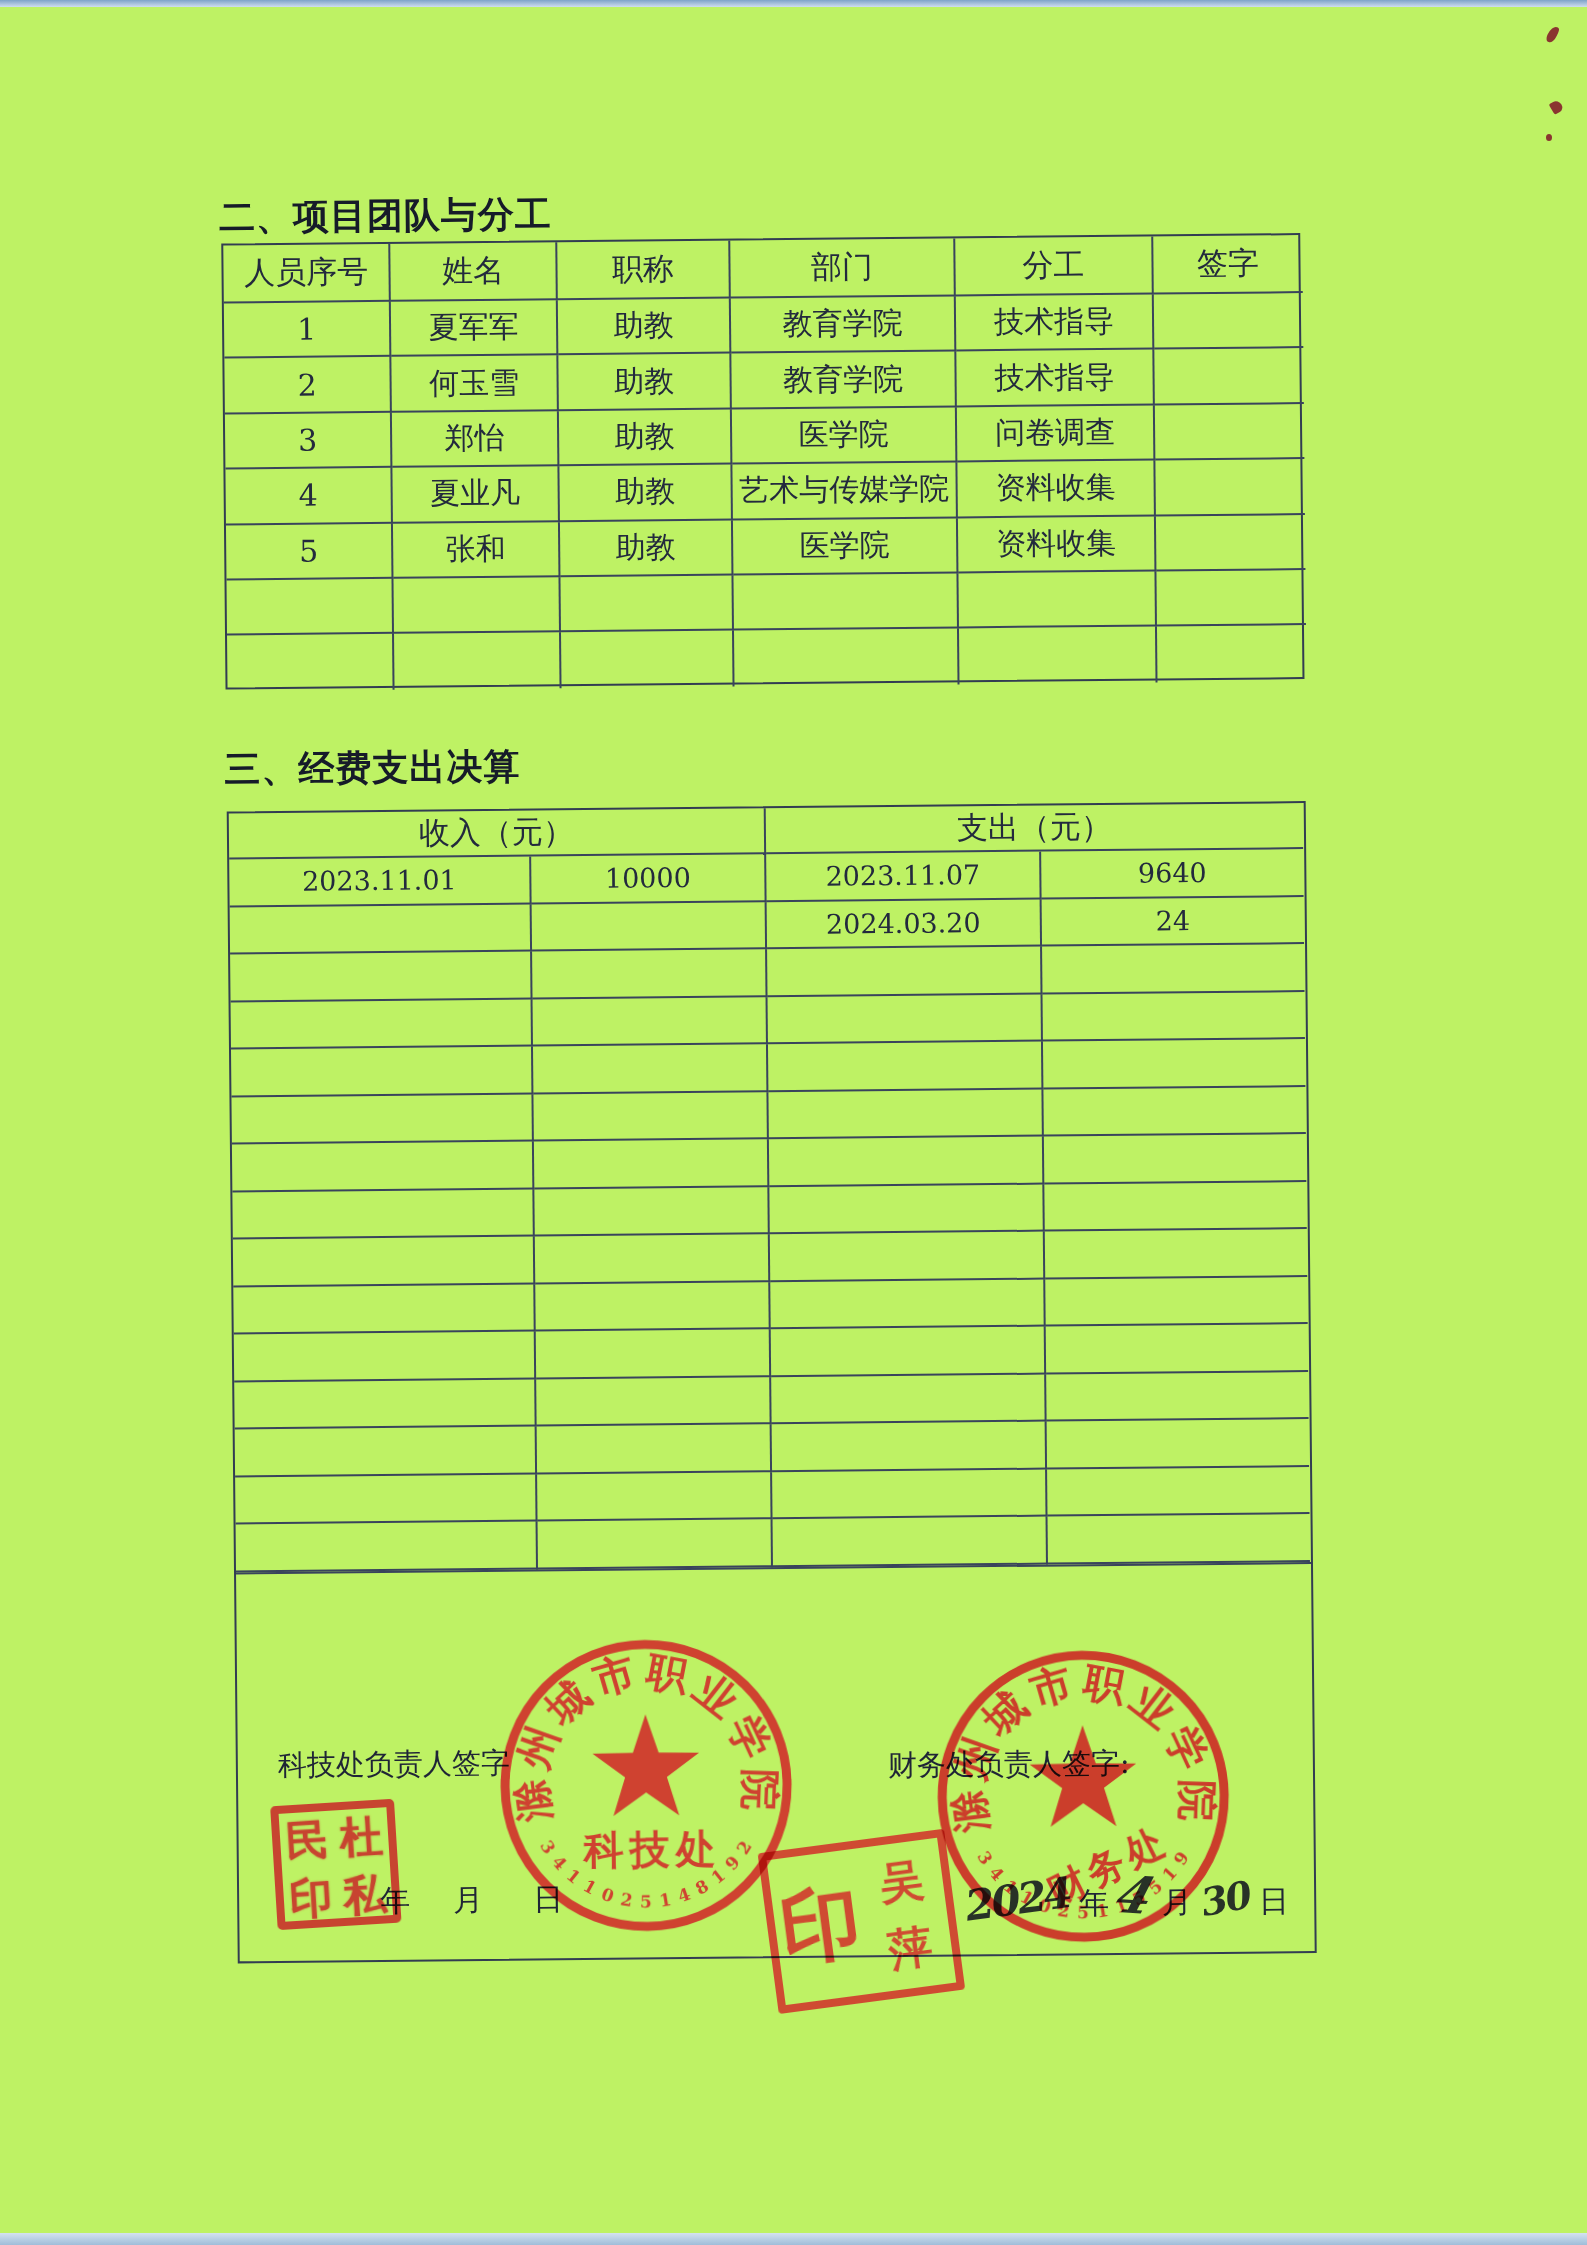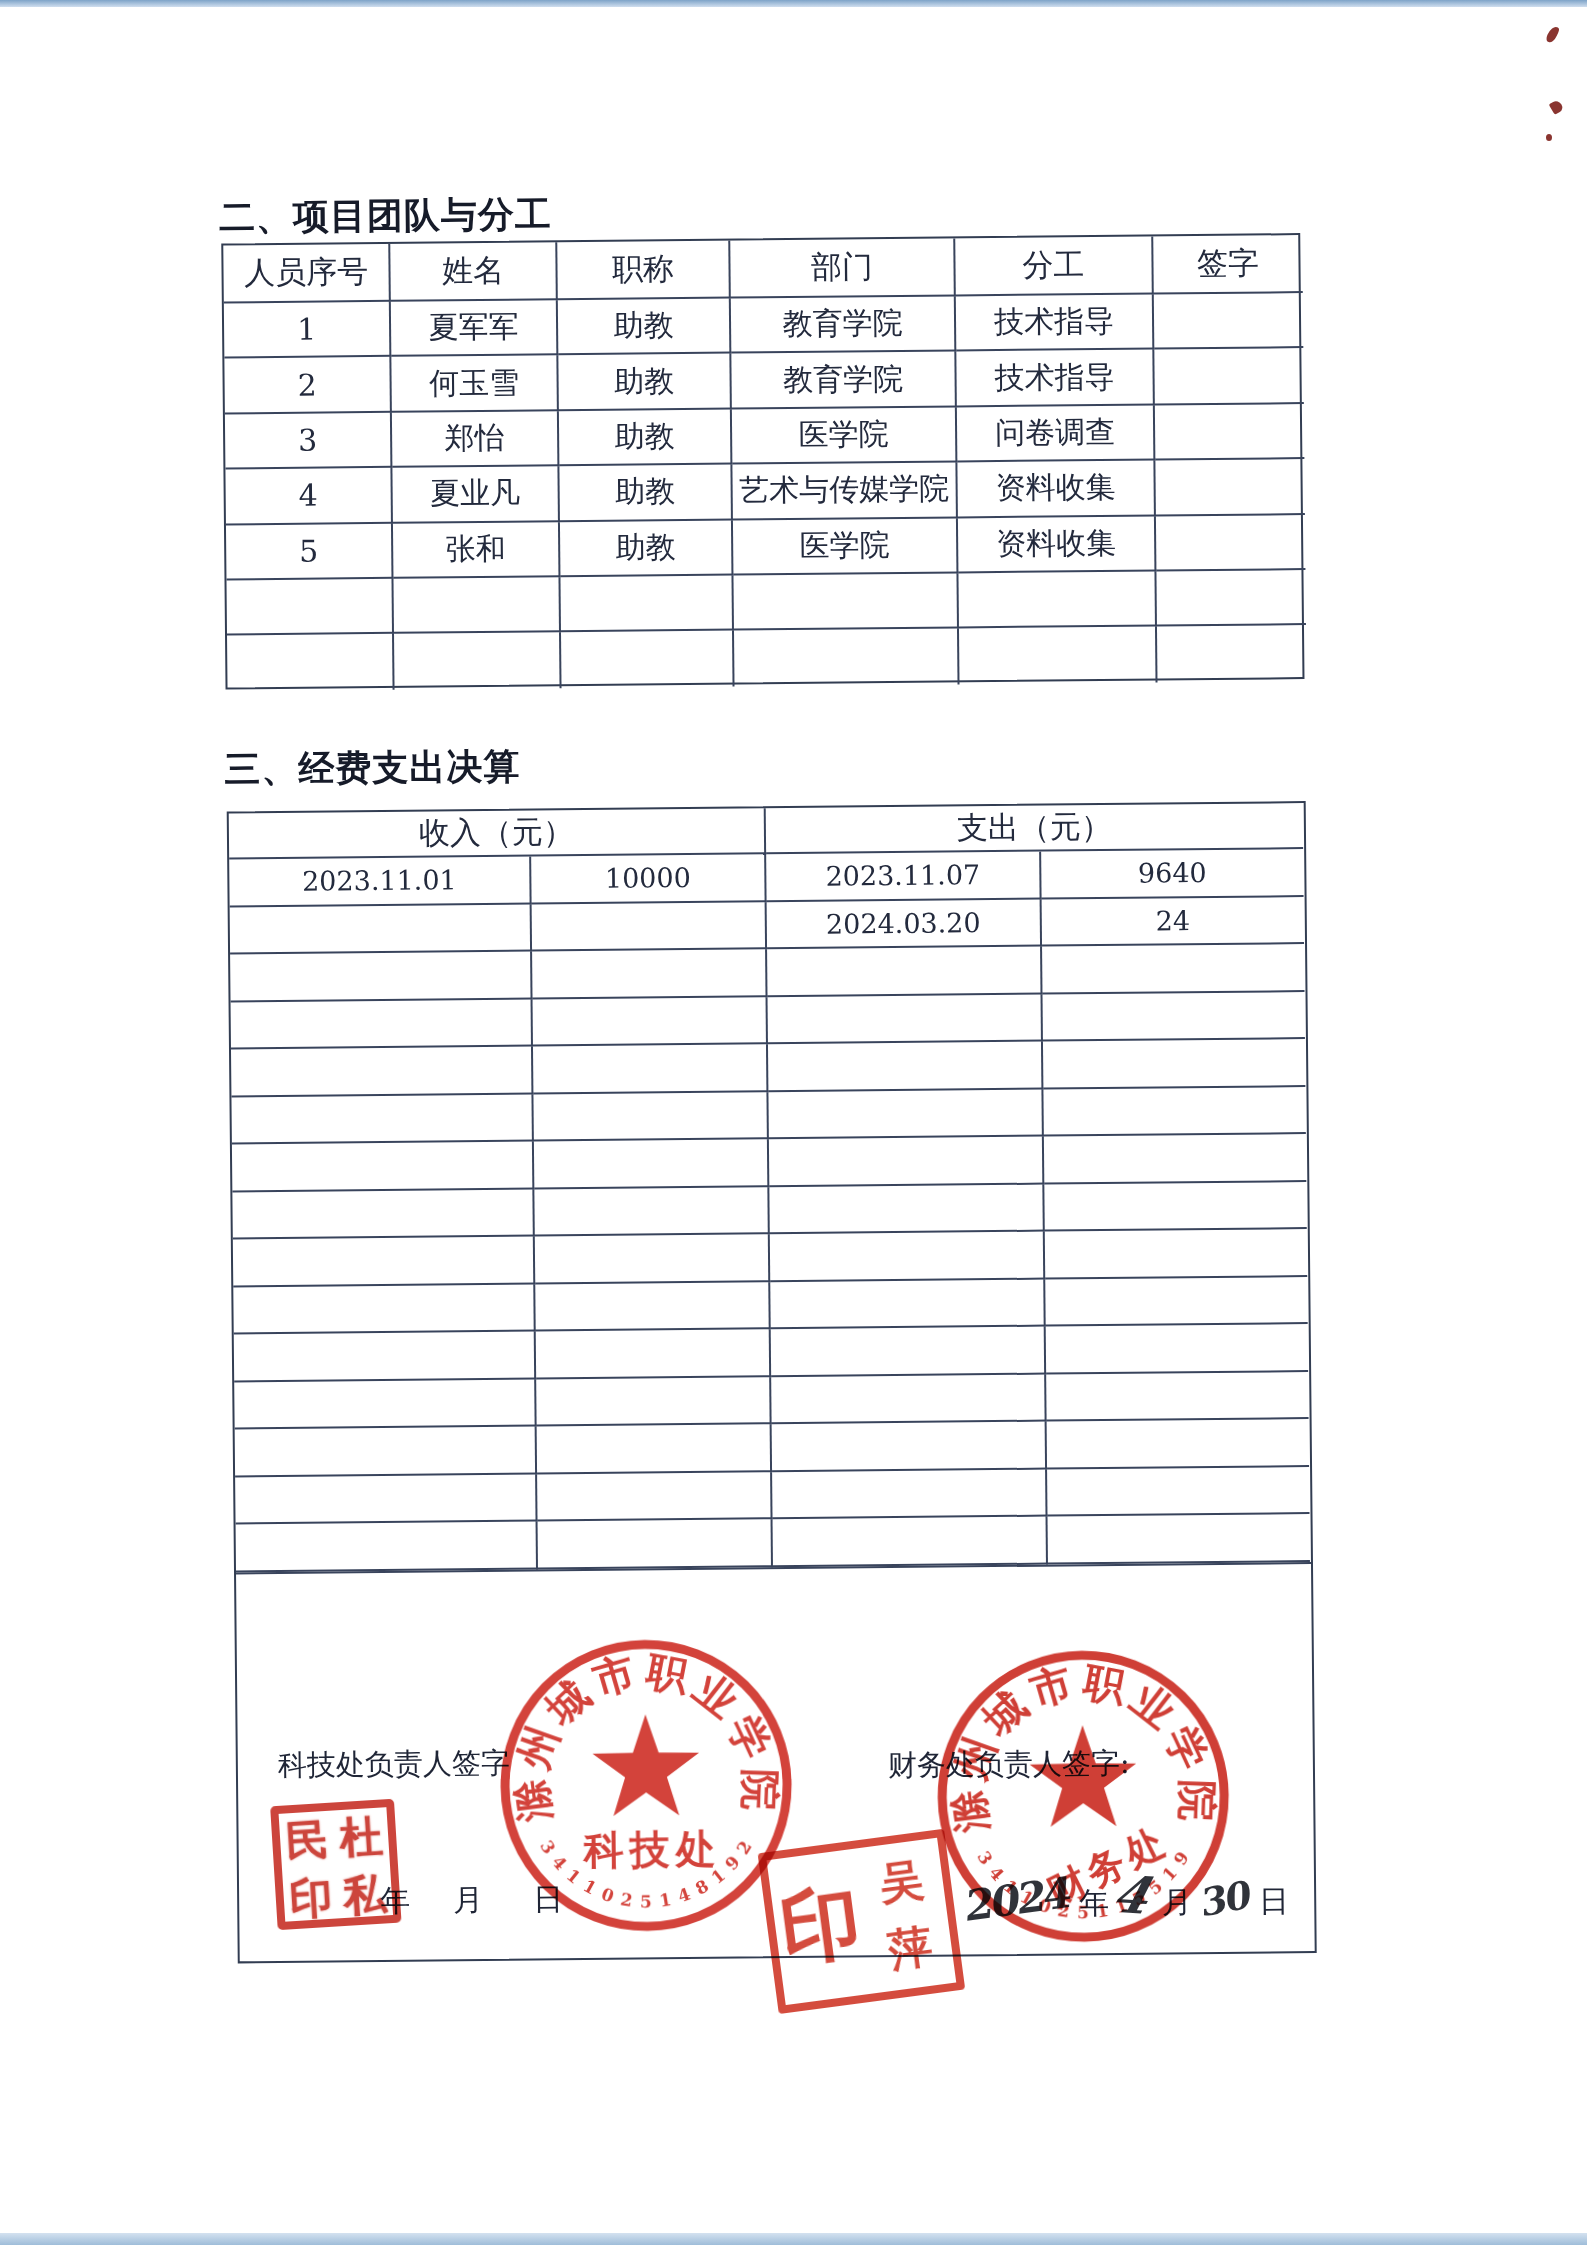--- a/index.html
+++ b/index.html
@@ -1,20 +1,20 @@
 <!DOCTYPE html>
 <html><head>
 <meta charset="utf-8">
 <style>
   html,body{margin:0;padding:0;background:#e8e8e8;}
   .page{
     position:relative;
     width:1587px;height:2245px;
     margin:0 auto;
-    background:#ffffff;
+    background:#bef264;
     overflow:hidden;
     font-family:"DejaVu Serif","Liberation Serif",serif;
     color:#232a3d;
   }
   .scan-strip{position:absolute;left:0;width:100%;}
   .strip-top{top:0;height:7px;background:linear-gradient(#7ea3c8,#cfdeee);}
   .strip-bottom{top:2233px;height:12px;background:linear-gradient(#d4e2f0,#9fbdd9);}
   .speck{position:absolute;background:#8a3530;}
   .speck1{left:1548px;top:26px;width:9px;height:17px;border-radius:70% 30% 60% 40%;transform:rotate(24deg);}
   .speck2{left:1551px;top:101px;width:11px;height:12px;border-radius:20% 80% 70% 30%;transform:rotate(-30deg);}

